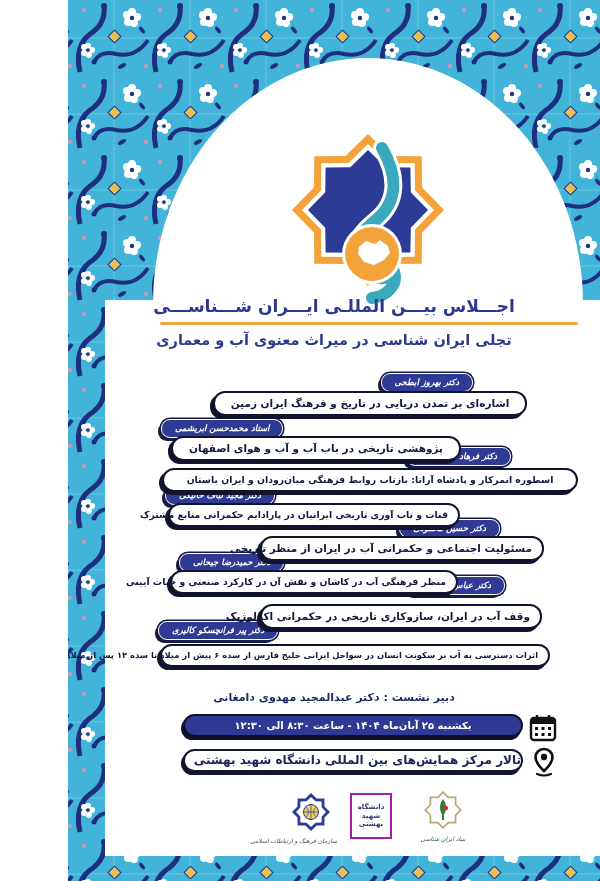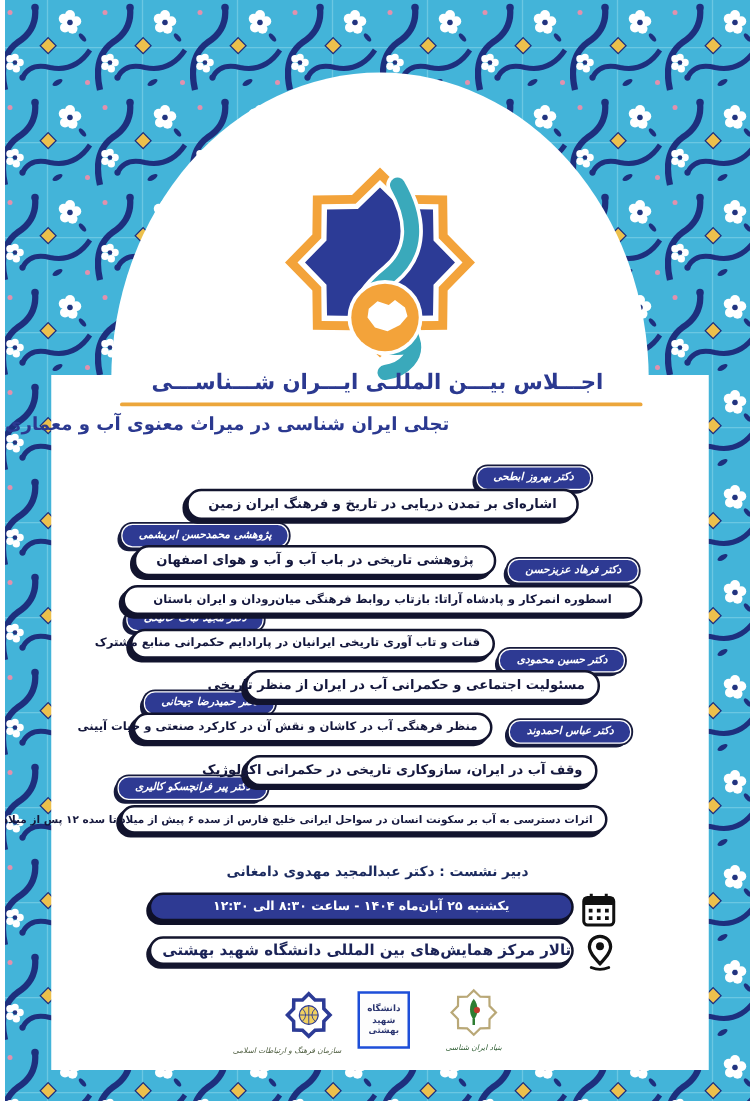--- a/index.html
+++ b/index.html
@@ -1,28 +1,28 @@
 <!DOCTYPE html>
 <html lang="fa" dir="rtl"><head>
 <meta charset="utf-8">
 <style>
   html,body{margin:0;padding:0;}
   body{width:600px;height:881px;font-family:"DejaVu Sans","Liberation Sans",sans-serif;}
-  .poster{position:relative;width:596px;height:881px;overflow:hidden;background:#86efac;}
+  .poster{position:relative;width:532px;height:881px;overflow:hidden;background:#86efac;}
   .tilebg{position:absolute;inset:0;z-index:0;}
   .white-rect{position:absolute;left:37px;top:300px;width:526px;height:556px;background:#fff;z-index:1;}
   .dome{position:absolute;left:85px;top:58px;width:430px;height:246px;background:#fff;
         border-radius:215px 215px 0 0 / 246px 246px 0 0;z-index:1;}
   .content{position:absolute;inset:0;z-index:2;}
   .logo-svg{position:absolute;left:218px;top:128px;width:164px;height:176px;}
 
   .main-title{position:absolute;left:0;right:0;top:296px;text-align:center;
       font-size:17px;font-weight:bold;color:#2b3990;letter-spacing:.5px;white-space:nowrap;}
   .title-rule{position:absolute;left:92px;top:322px;width:418px;height:3px;background:#eca63b;border-radius:2px;}
-  .sub-title{position:absolute;left:0;right:0;top:332px;text-align:left;
+  .sub-title{position:absolute;left:0;right:0;top:332px;text-align:center;
       font-size:14.5px;font-weight:bold;color:#2b3990;white-space:nowrap;}
 
   .sp{position:absolute;background:#2e3a93;color:#fff;font-size:8.5px;font-weight:bold;font-style:italic;
       padding:3px 13px 4px;border-radius:9px;white-space:nowrap;z-index:3;
       border:1.5px solid #fff;box-shadow:0 0 0 1.5px #171b3d,-3px 3px 0 0 #171b3d;}
   .tp{position:absolute;background:#fff;color:#14173c;font-size:10.5px;font-weight:bold;
       text-align:center;padding:4px 10px 5px;border-radius:12px;white-space:nowrap;z-index:4;
       border:2px solid #12142e;box-shadow:-3px 3px 0 0 #12142e;}
   .tp.small{font-size:9.3px;}
   .tp.tiny{font-size:8.4px;}
@@ -33,21 +33,21 @@
       border:2px solid #0f1128;border-radius:13px;box-shadow:-2px 3px 0 0 #0f1128;
       color:#fff;font-size:10px;font-weight:bold;text-align:center;line-height:19px;white-space:nowrap;}
   .venue-pill{position:absolute;left:115px;top:749px;width:336px;height:19px;background:#fff;
       border:2px solid #14162e;border-radius:13px;box-shadow:-2px 3px 0 0 #14162e;
       color:#1b2357;font-size:12px;font-weight:bold;text-align:right;line-height:19px;white-space:nowrap;}
   .cal-icon{position:absolute;left:461px;top:714px;}
   .pin-icon{position:absolute;left:464px;top:747px;}
 
   .flogo{position:absolute;text-align:center;}
   .flogo .cap{font-size:6px;color:#4a5a3c;white-space:nowrap;margin-top:1px;font-style:italic;}
-  .sbu-box{width:38px;height:42px;border:2px solid #1d4ed8;background:#fdfdfd;color:#2b3570;
+  .sbu-box{width:38px;height:42px;border:2px solid #a21caf;background:#fdfdfd;color:#2b3570;
       display:flex;flex-direction:column;align-items:center;justify-content:center;
       font-size:7px;font-weight:bold;line-height:1.25;}
 </style>
 </head>
 <body>
 
 <div class="poster">
 
   <svg class="tilebg" width="600" height="881" viewBox="0 0 600 881" preserveAspectRatio="none">
     <defs>
@@ -100,21 +100,21 @@
       <path d="M-9,37 l7,-6 9,3 5,-4 8,6 2,7 -6,7 -10,5 -10,-3 -6,-8 z" fill="#ffffff"></path>
     </svg>
 
     <div class="main-title">اجـــلاس بیـــن المللـی ایـــران شـــناســـی</div>
     <div class="title-rule"></div>
     <div class="sub-title">تجلی ایران شناسی در میراث معنوی آب و معماری</div>
 
     <div class="sp" style="top:373px;right:127px;">دکتر بهروز ابطحی</div>
     <div class="tp" style="top:391px;left:145px;width:290px;">اشاره‌ای بر تمدن دریایی در تاریخ و فرهنگ ایران زمین</div>
 
-    <div class="sp" style="top:419px;left:93px;">پژوهشی محمدحسن ابریشمی</div>
+    <div class="sp" style="top:419px;left:93px;">استاد محمدحسن ابریشمی</div>
     <div class="tp" style="top:436px;left:103px;width:266px;">پژوهشی تاریخی در باب آب و آب و هوای اصفهان</div>
 
     <div class="sp" style="top:447px;right:89px;">دکتر فرهاد عزیزحسن</div>
     <div class="tp small" style="top:468px;left:94px;width:392px;">اسطوره انمرکار و پادشاه آراتا: بازتاب روابط فرهنگی میان‌رودان و ایران باستان</div>
 
     <div class="sp" style="top:486px;left:97px;">دکتر مجید لباف خانیکی</div>
     <div class="tp small" style="top:503px;left:100px;width:268px;">قنات و تاب آوری تاریخی ایرانیان در پارادایم حکمرانی منابع مشترک</div>
 
     <div class="sp" style="top:519px;right:100px;">دکتر حسین محمودی</div>
     <div class="tp" style="top:536px;left:192px;width:260px;">مسئولیت اجتماعی و حکمرانی آب در ایران از منظر تاریخی</div>

